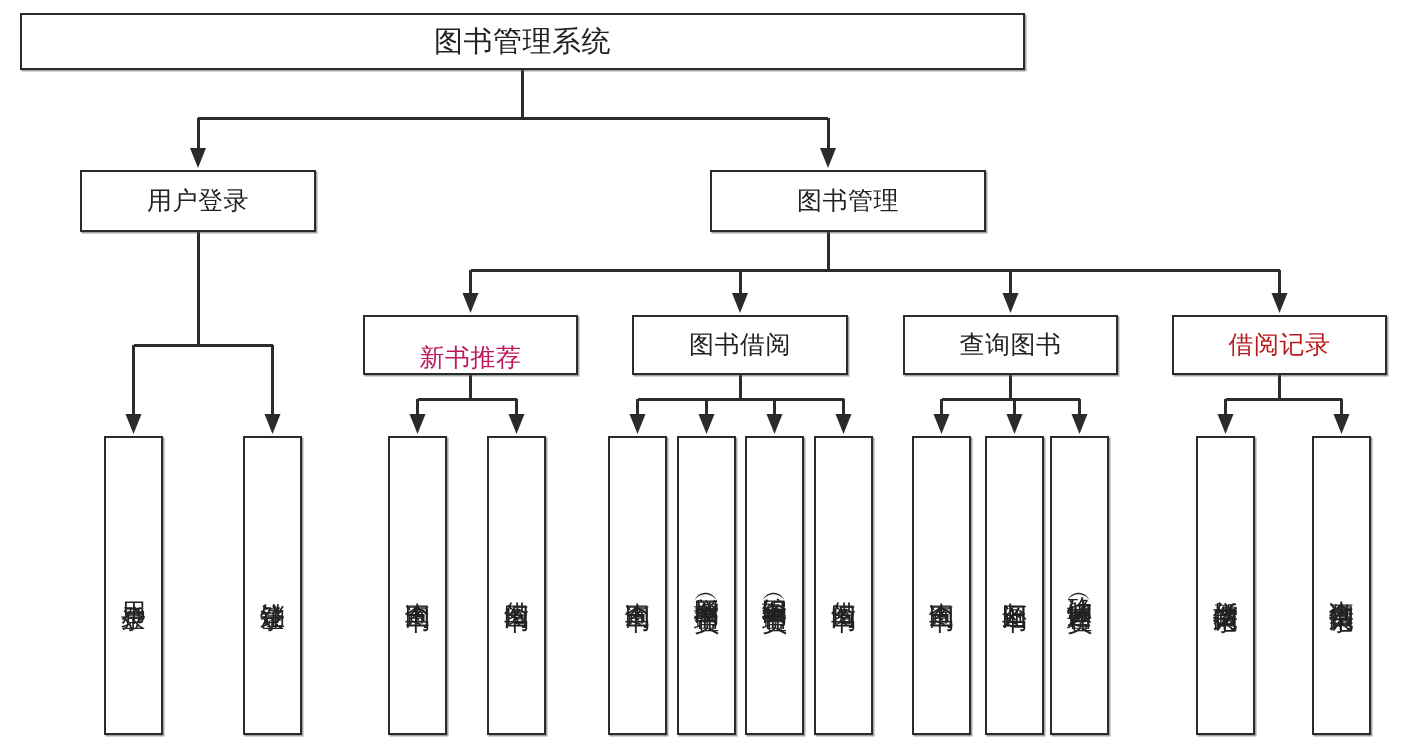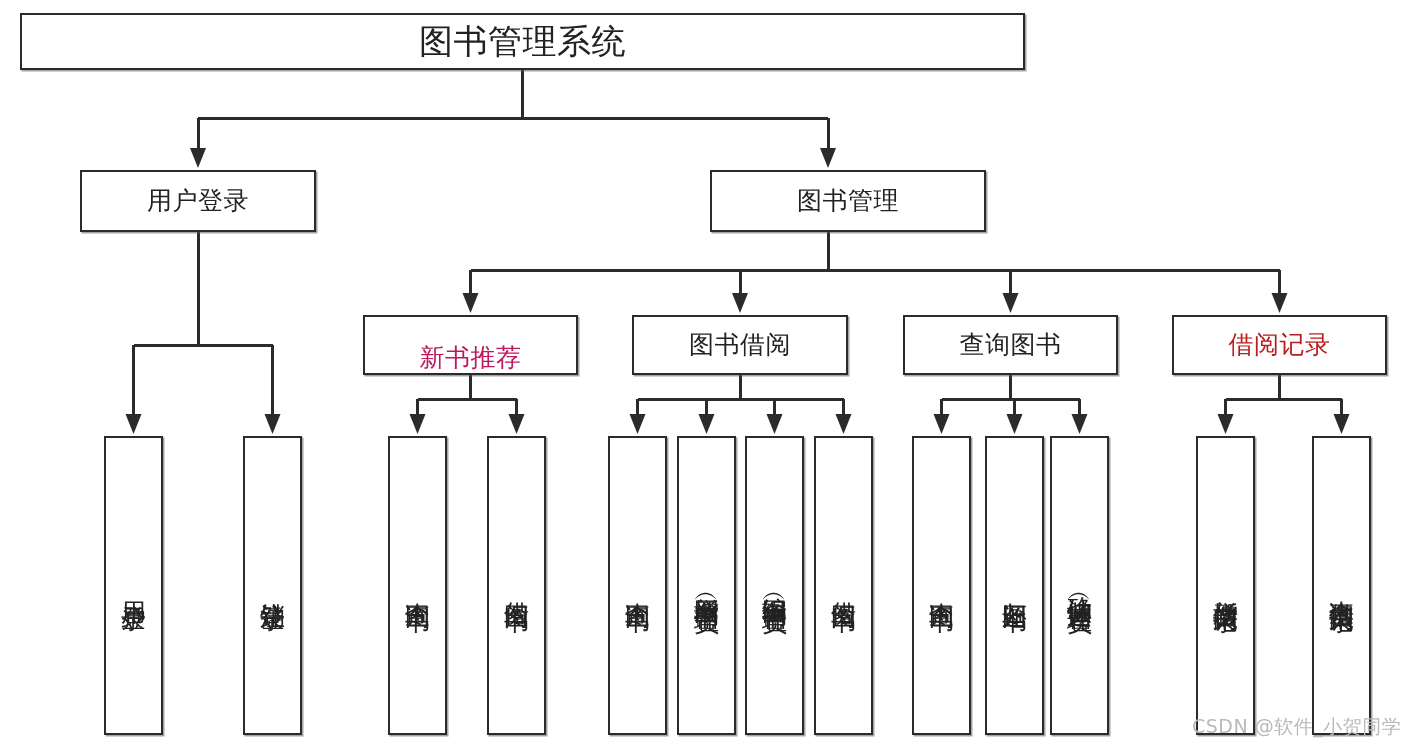--- a/index.html
+++ b/index.html
@@ -33,21 +33,21 @@
   }
   .node.vert{align-items:center;justify-content:center;}
   .node.vert .node-label{
     writing-mode:vertical-rl;
     text-orientation:upright;
     font-size:25px;
     line-height:1.0;
     letter-spacing:2px;
     max-height:282px;
   }
-  .node.root .node-label{font-size:34px;}
+  .node.root .node-label{font-size:29px;}
   .watermark{
     position:absolute;
     font-size:19px;
     color:#b9b9b9;
     white-space:nowrap;
     letter-spacing:.5px;
     font-family:"DejaVu Sans","Liberation Sans",sans-serif;
   }
 </style>
 </head>
@@ -163,14 +163,13 @@
       <div class="node vert" style="left: 1050px; top: 436px; width: 59px; height: 299px; background: rgb(255, 255, 255); border-color: rgb(43, 43, 43);">
         <span class="node-label" style="color: rgb(34, 34, 34);">确认归还（管理员）</span>
       </div>
       <div class="node vert" style="left: 1196px; top: 436px; width: 59px; height: 299px; background: rgb(255, 255, 255); border-color: rgb(43, 43, 43);">
         <span class="node-label" style="color: rgb(34, 34, 34);">新增借阅记录</span>
       </div>
       <div class="node vert" style="left: 1312px; top: 436px; width: 59px; height: 299px; background: rgb(255, 255, 255); border-color: rgb(43, 43, 43);">
         <span class="node-label" style="color: rgb(34, 34, 34);">查询借阅记录</span>
       </div>
     </div>
-  <div class="watermark" style="left: 1192px; top: 714px;">CSDN @软件_小贺同学</div>
 </div>
 
 </body></html>

